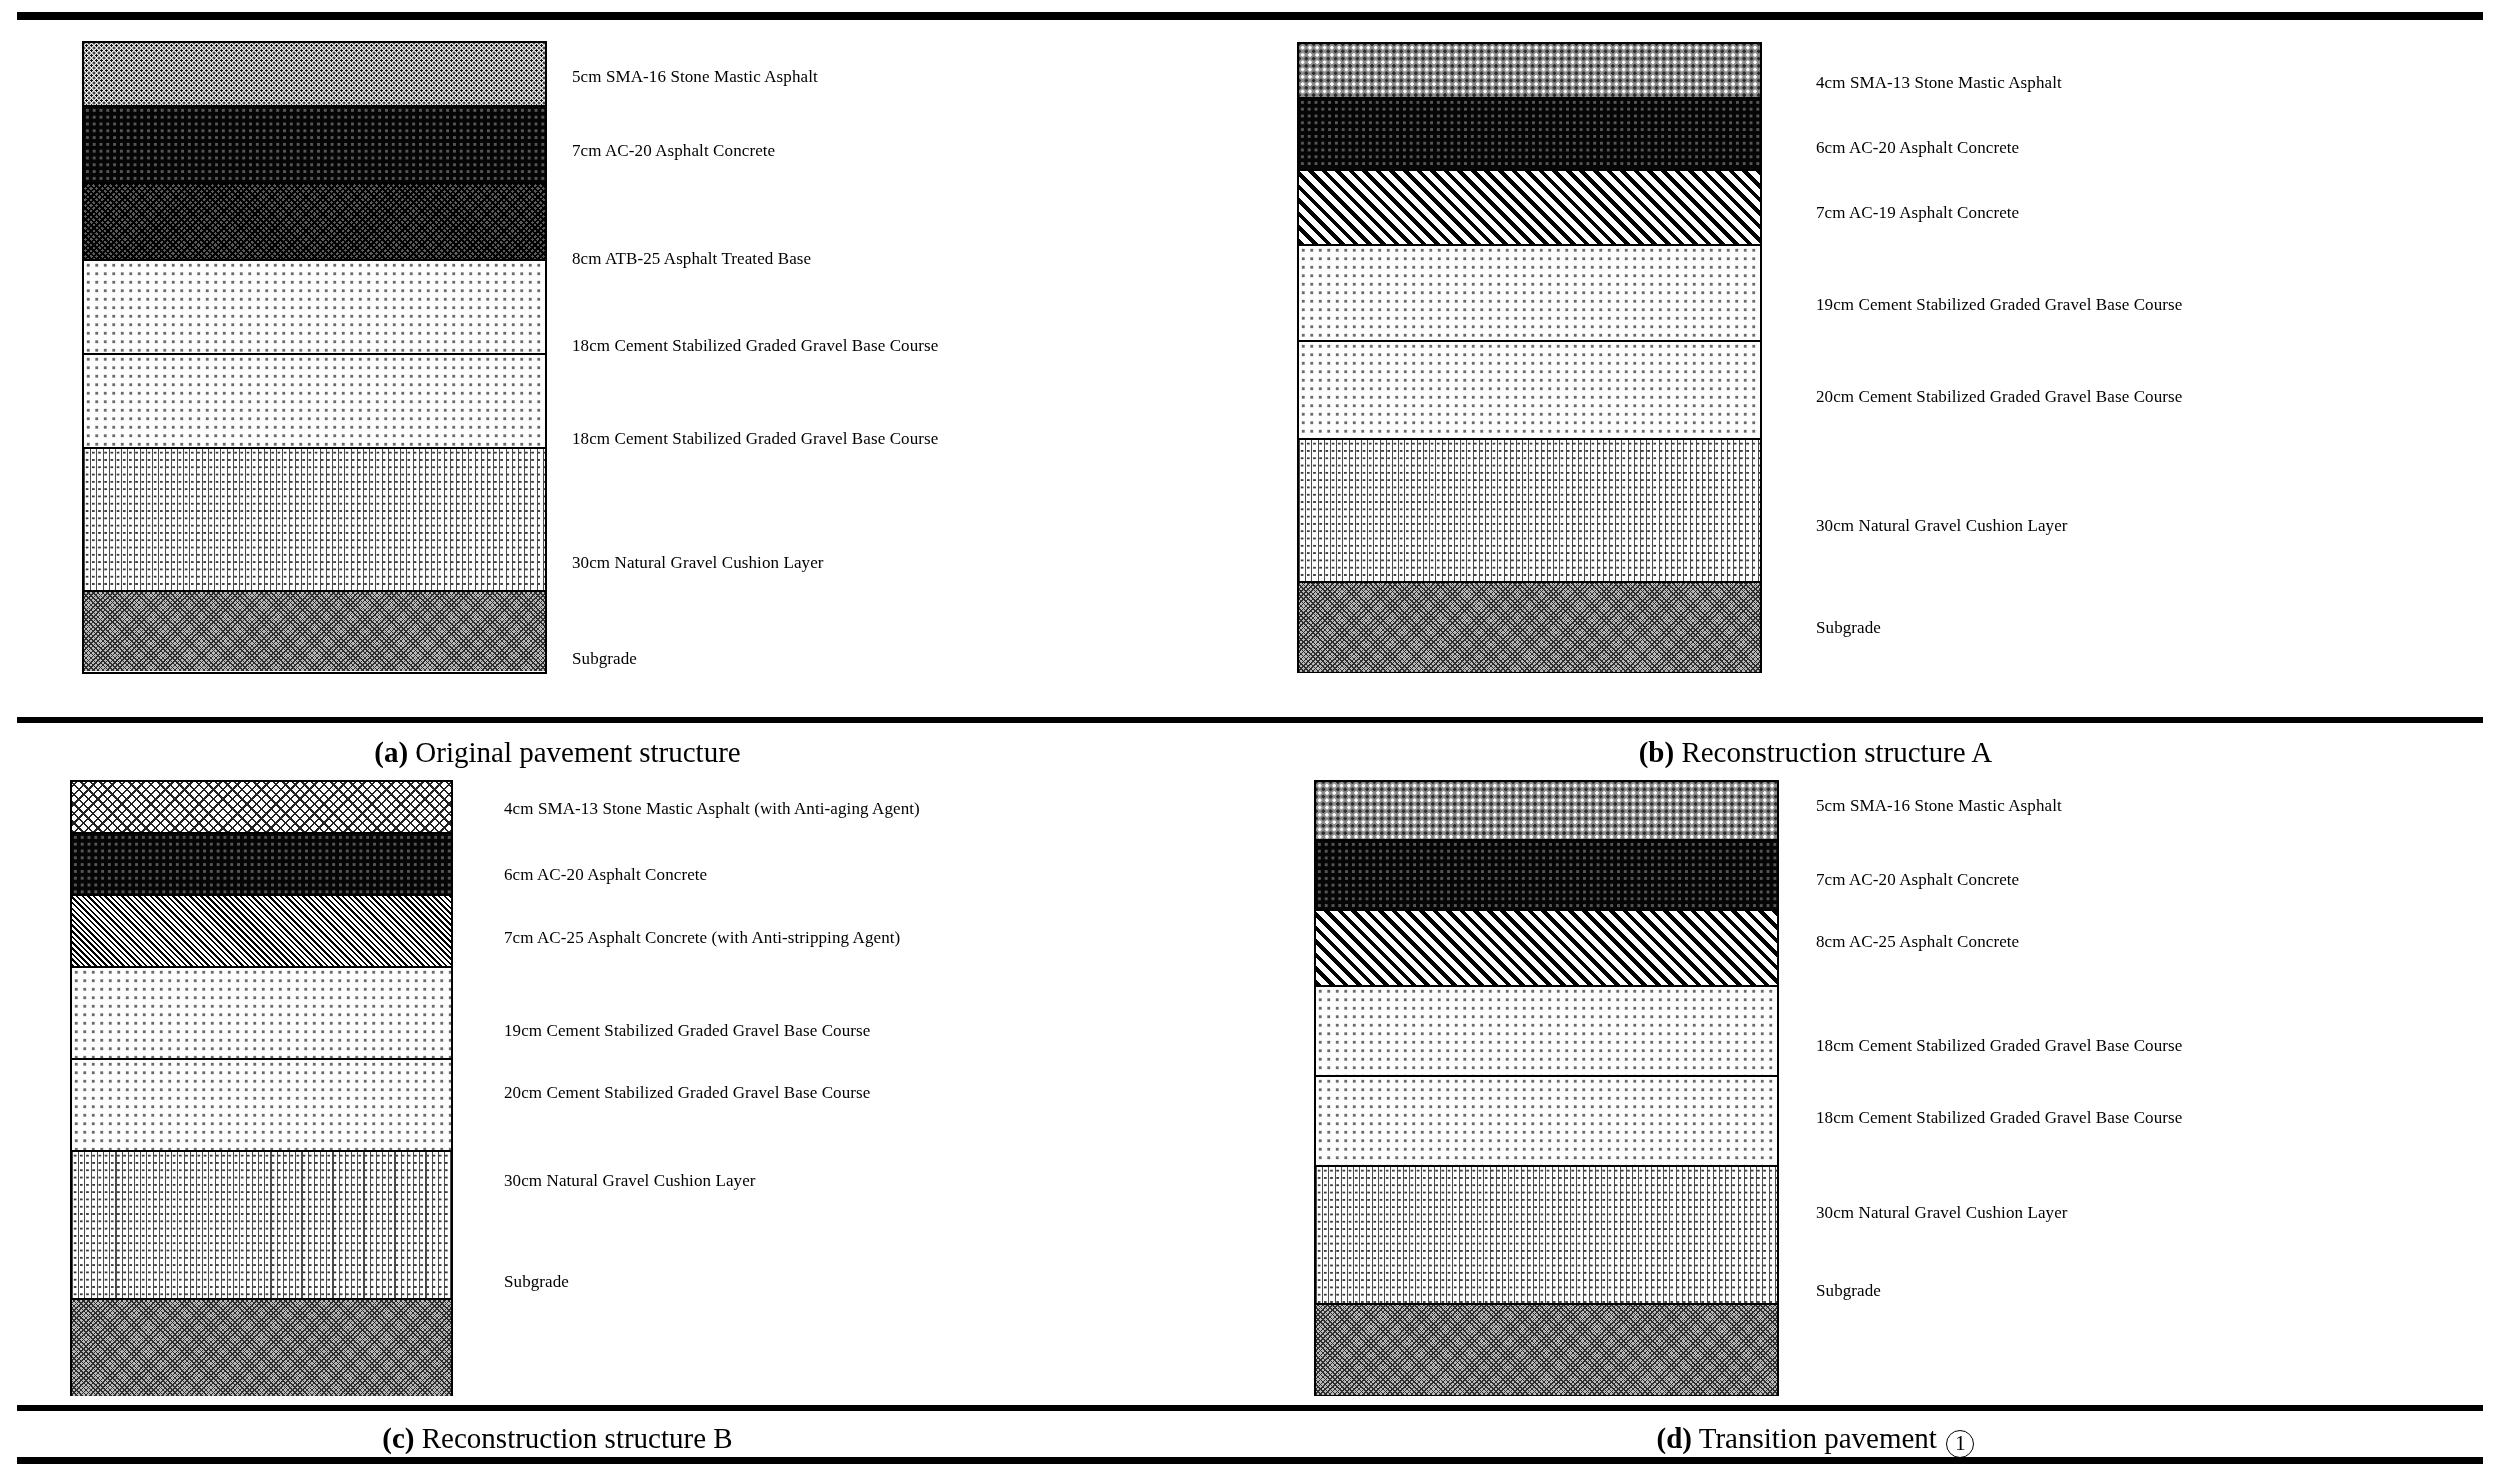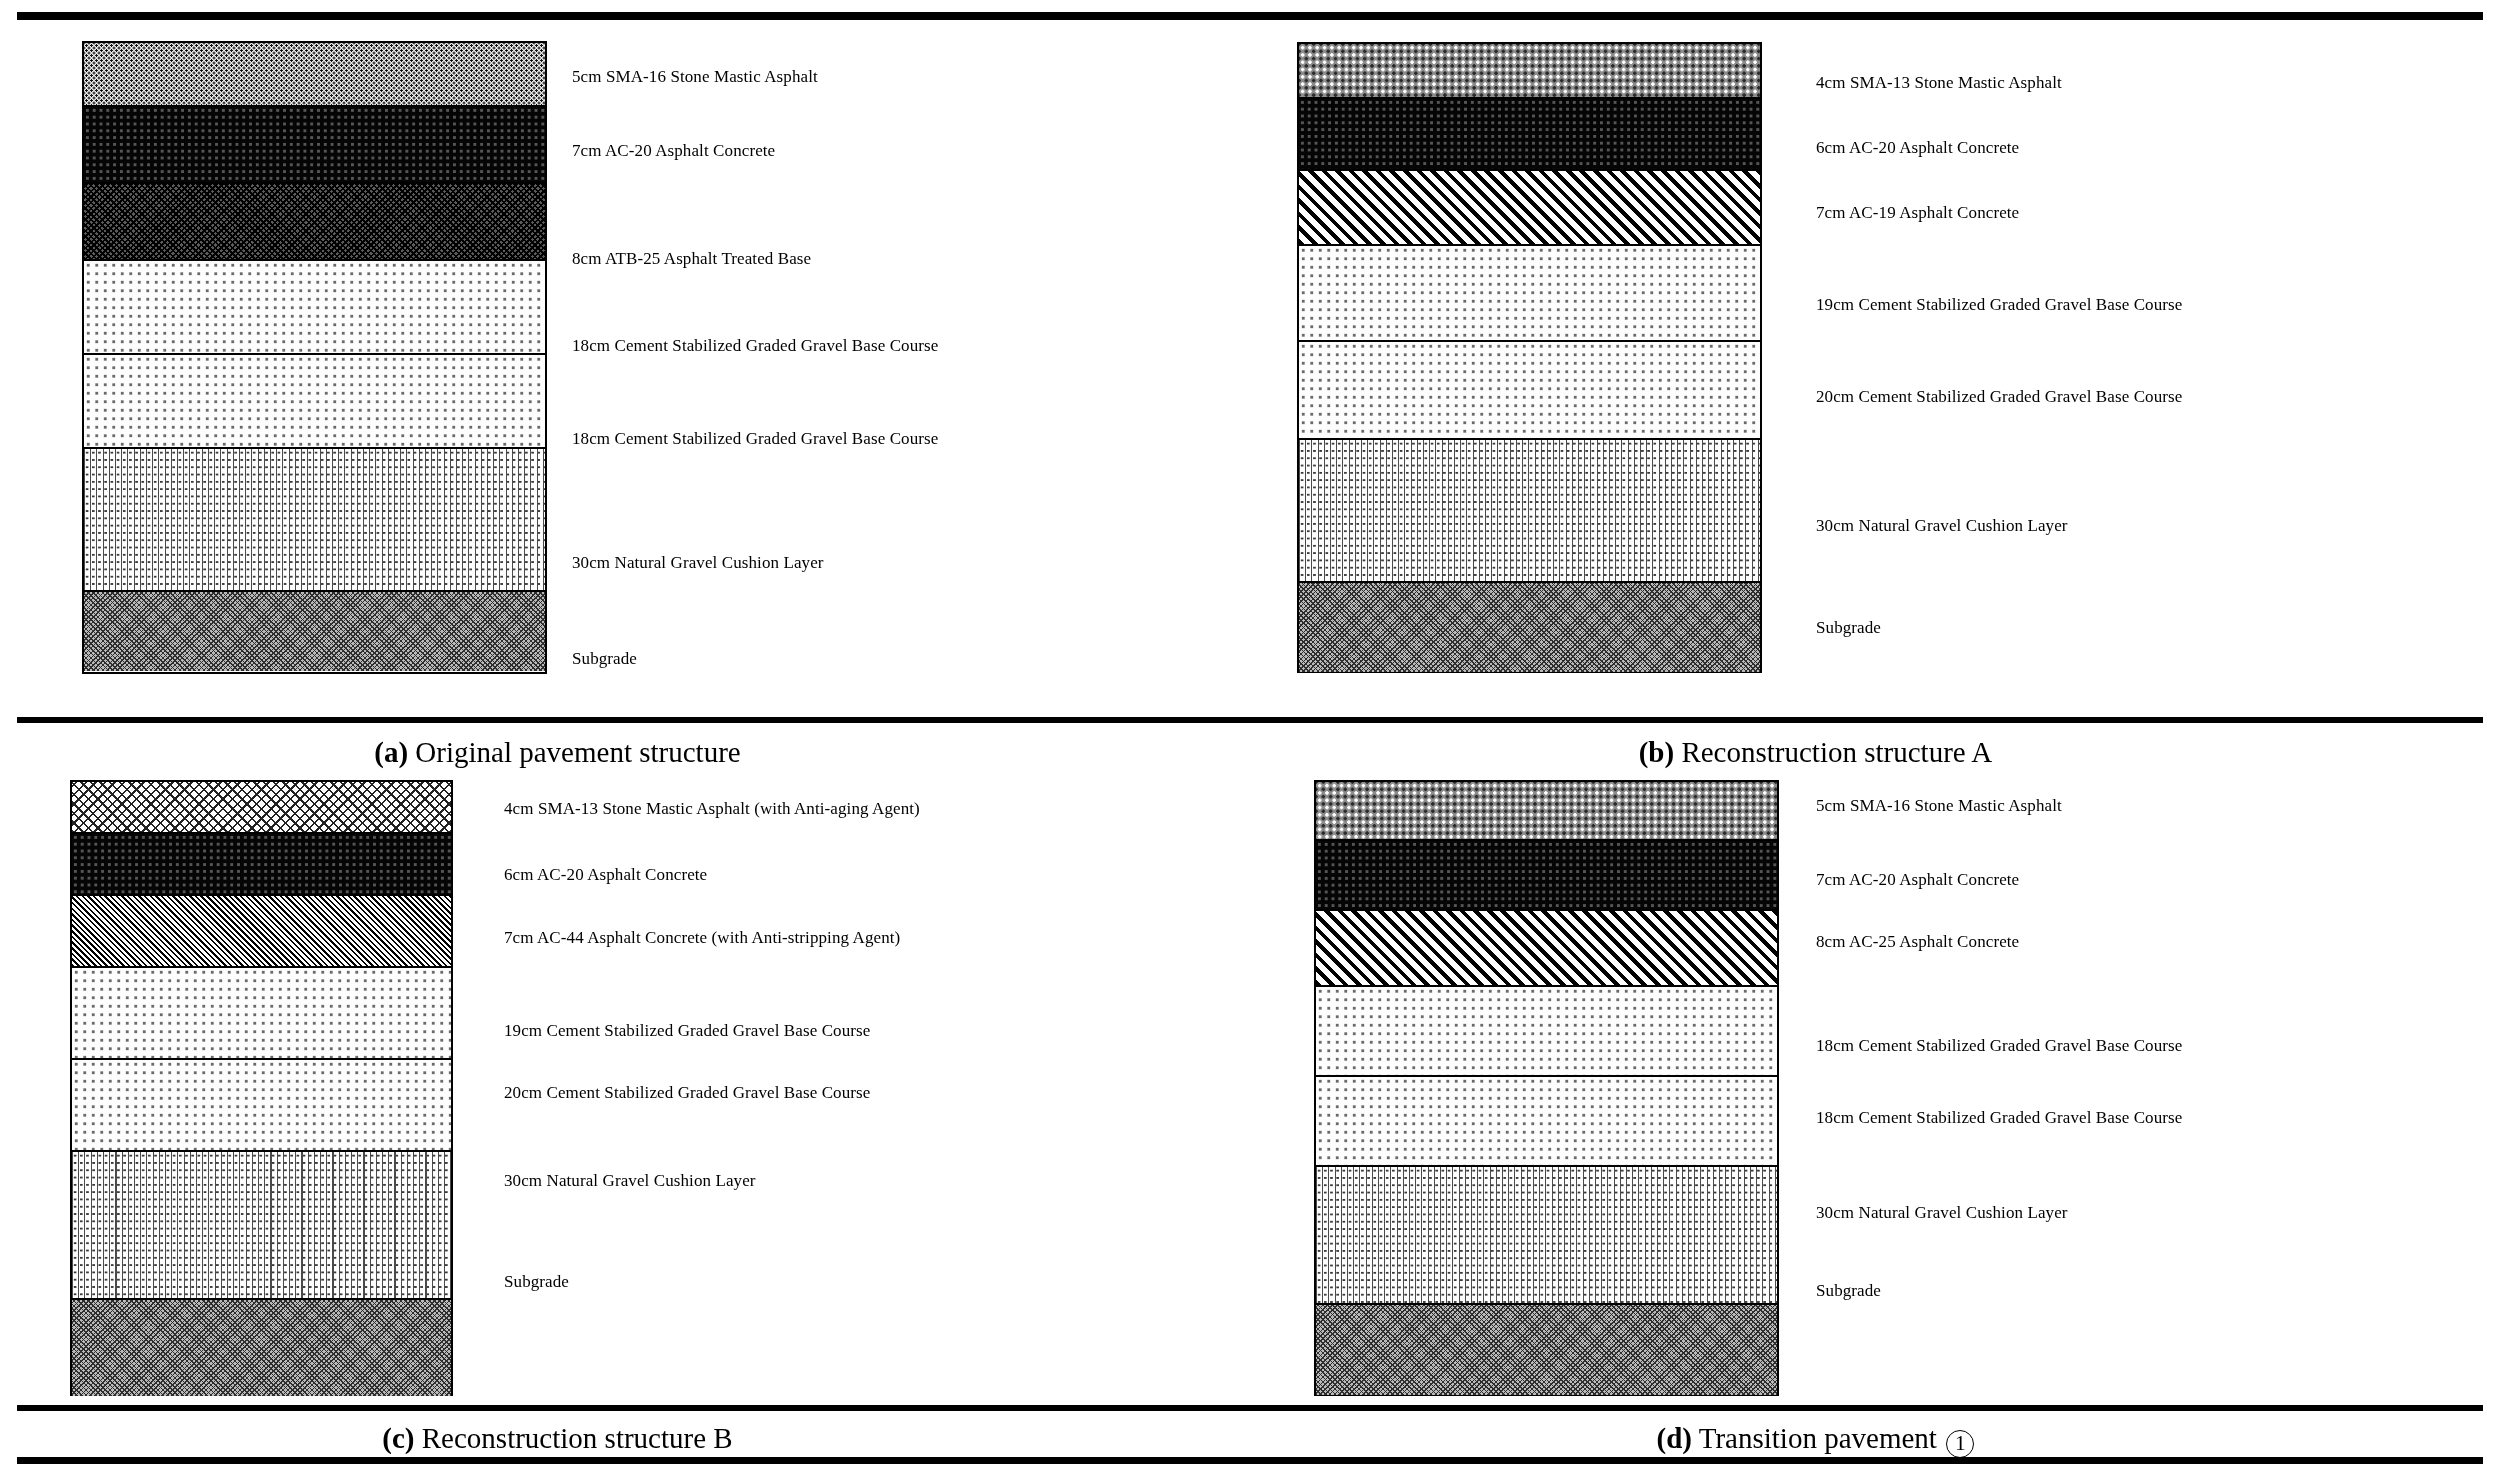--- a/index.html
+++ b/index.html
@@ -178,21 +178,21 @@
     <div class="layer f-black" style="height:62px;"></div>
     <div class="layer f-diagfine" style="height:72px;"></div>
     <div class="layer f-lightdot" style="height:92px;"></div>
     <div class="layer f-lightdot" style="height:92px;"></div>
     <div class="layer f-gravel" style="height:148px;"></div>
     <div class="layer f-subgrade nb" style="height:96px;"></div>
   </div>
   <div class="labels" style="left:496px;top:780px;width:789px;height:616px;margin-left:8px;">
     <div class="lab" style="top:20px;">4cm SMA-13 Stone Mastic Asphalt (with Anti-aging Agent)</div>
     <div class="lab" style="top:86px;">6cm AC-20 Asphalt Concrete</div>
-    <div class="lab" style="top:149px;">7cm AC-44 Asphalt Concrete (with Anti-stripping Agent)</div>
+    <div class="lab" style="top:149px;">7cm AC-25 Asphalt Concrete (with Anti-stripping Agent)</div>
     <div class="lab" style="top:242px;">19cm Cement Stabilized Graded Gravel Base Course</div>
     <div class="lab" style="top:304px;">20cm Cement Stabilized Graded Gravel Base Course</div>
     <div class="lab" style="top:392px;">30cm Natural Gravel Cushion Layer</div>
     <div class="lab" style="top:493px;">Subgrade</div>
   </div>
   <div class="caption" style="left:101px;top:1422px;width:913px;">
     <b>(c)</b>
     <span>Reconstruction structure B</span>
   </div>
 </div>

